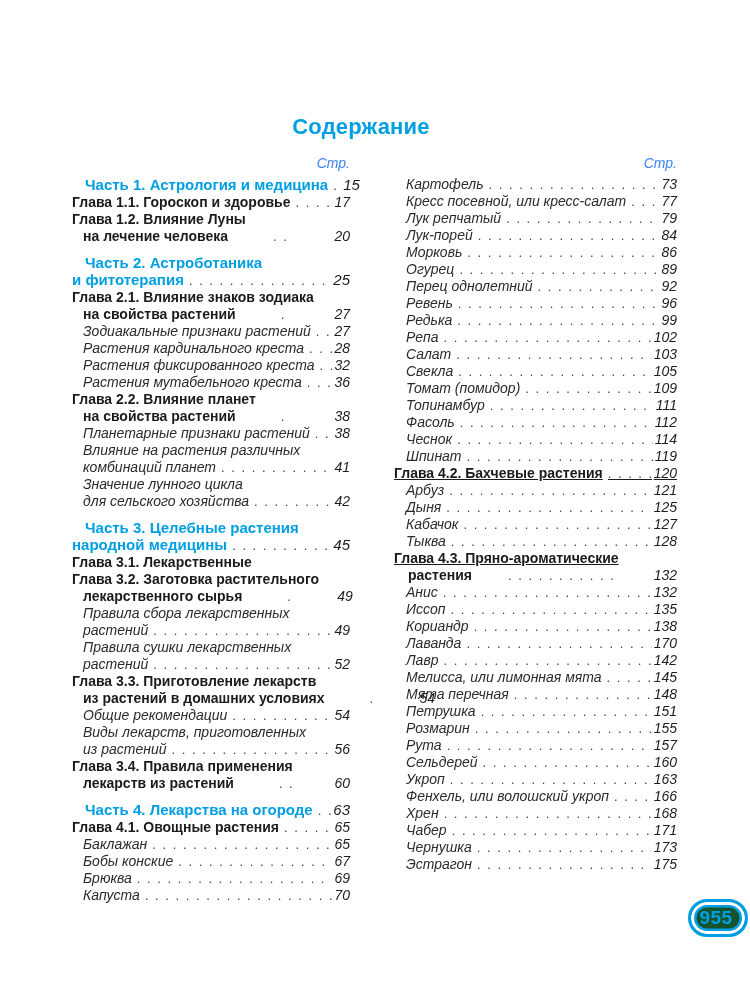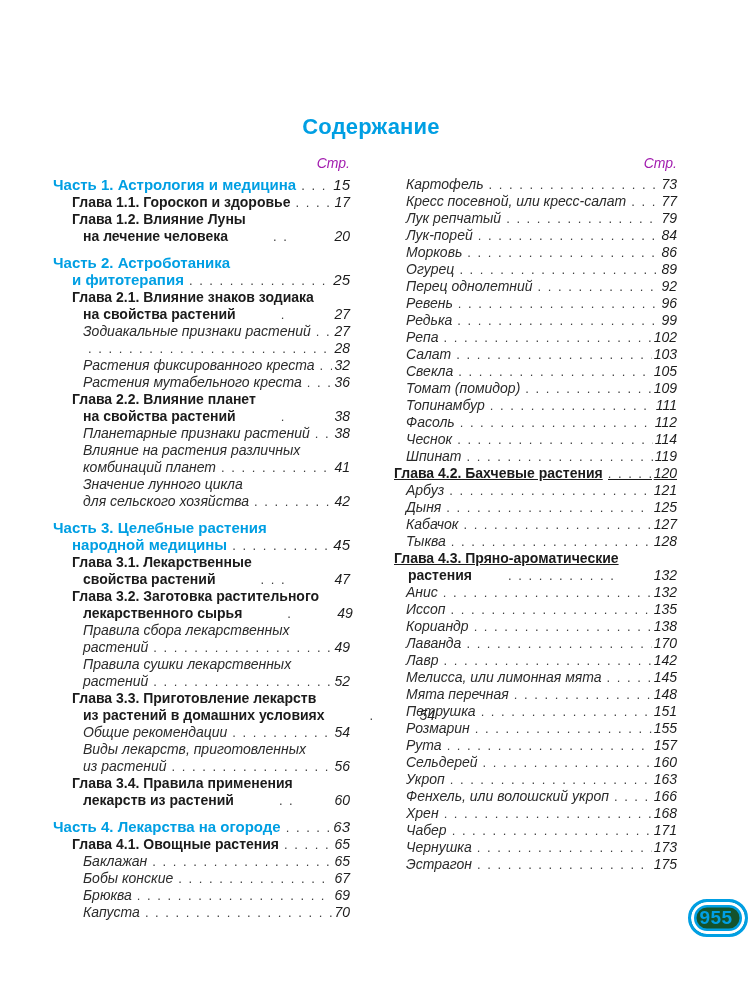--- a/index.html
+++ b/index.html
@@ -3,49 +3,49 @@
 <meta charset="utf-8">
 <style>
   :root { --accent:#009FE3; --ink:#1b1b1b; --ital:#2b2b2b; --dots:#3f3f3f; }
   html,body { margin:0; padding:0; }
   body {
     width:750px; height:1000px; background:#ffffff; position:relative;
     overflow:hidden; font-family:"Liberation Sans", sans-serif; color:var(--ink);
   }
   .page { position:absolute; inset:0; }
   .title {
-    position:absolute; top:114px; left:55px; width:632px; margin:0;
+    position:absolute; top:114px; left:45px; width:632px; margin:0;
     text-align:center; font-size:22px; font-weight:bold; color:var(--accent);
     letter-spacing:0.2px;
   }
   .col { position:absolute; top:155px; font-size:14px; line-height:17px; }
   .col-left  { left:53px;  width:297px; }
   .col-right { left:392px; width:285px; }
   .colhead {
-    text-align:right; font-style:italic; font-size:14px; color:#a21caf;
+    text-align:right; font-style:italic; font-size:14px; color:#3b82f6;
     margin-bottom:4px;
   }
   .entries .entry { margin:0; }
   .col-left .entries > .entry.part { margin-top:9px; }
   .col-left .entries > .entry.part:first-child { margin-top:0; }
   .line { display:flex; align-items:baseline; }
   .txt { white-space:nowrap; }
   .leader { flex:1 1 auto; overflow:hidden; margin:0 2px 0 5px; min-width:8px; }
   .leader::after {
     content:". . . . . . . . . . . . . . . . . . . . . . . . . . . . . . . . . . . . . . . . . . . . . . . .";
     white-space:nowrap; color:var(--dots); font-style:normal; font-weight:400;
     font-size:13px; letter-spacing:1.5px;
   }
   .pg { font-style:italic; font-weight:400; color:#1d1d1d; flex:0 0 auto; }
   
   .part    { color:var(--accent); font-weight:bold; font-size:15px; }
   .chapter { color:var(--ink); font-weight:bold; }
   .sub, .item { color:var(--ital); font-style:italic; }
   
-  .col-left .part    .line.first { padding-left:0; }
+  .col-left .part    .line.first { padding-left:0;margin-left:32px; }
   .col-left .part    .line.cont  { padding-left:19px; }
   .col-left .chapter .line.first { padding-left:19px; }
   .col-left .chapter .line.cont  { padding-left:30px;gap:40px; }
   .col-left .sub     .line       { padding-left:30px; }
   
   .col-right .chapter .line.first { padding-left:2px;text-decoration:underline; }
   .col-right .chapter .line.cont  { padding-left:16px;gap:31px; }
   .col-right .item    .line       { padding-left:14px; }
   
   .badge {
@@ -116,20 +116,21 @@
         </div>
         <div class="entry sub">
           <div class="line first">
             <span class="txt">Зодиакальные признаки растений</span>
             <span class="leader"></span>
             <span class="pg">27</span>
           </div>
         </div>
         <div class="entry sub">
           <div class="line first">
+            <span class="txt">Растения кардинального креста</span>
             <span class="leader"></span>
             <span class="pg">28</span>
           </div>
         </div>
         <div class="entry sub">
           <div class="line first">
             <span class="txt">Растения фиксированного креста</span>
             <span class="leader"></span>
             <span class="pg">32</span>
           </div>
@@ -184,25 +185,20 @@
           </div>
           <div class="line cont">
             <span class="txt">народной медицины</span>
             <span class="leader"></span>
             <span class="pg">45</span>
           </div>
         </div>
         <div class="entry chapter">
           <div class="line first">
             <span class="txt">Глава 3.1. Лекарственные</span>
-          </div>
-          <div class="line cont">
-            <span class="txt">свойства растений</span>
-            <span class="leader"></span>
-            <span class="pg">47</span>
           </div>
         </div>
         <div class="entry chapter">
           <div class="line first">
             <span class="txt">Глава 3.2. Заготовка растительного</span>
           </div>
           <div class="line cont">
             <span class="txt">лекарственного сырья</span>
             <span class="leader"></span>
             <span class="pg">49</span>

